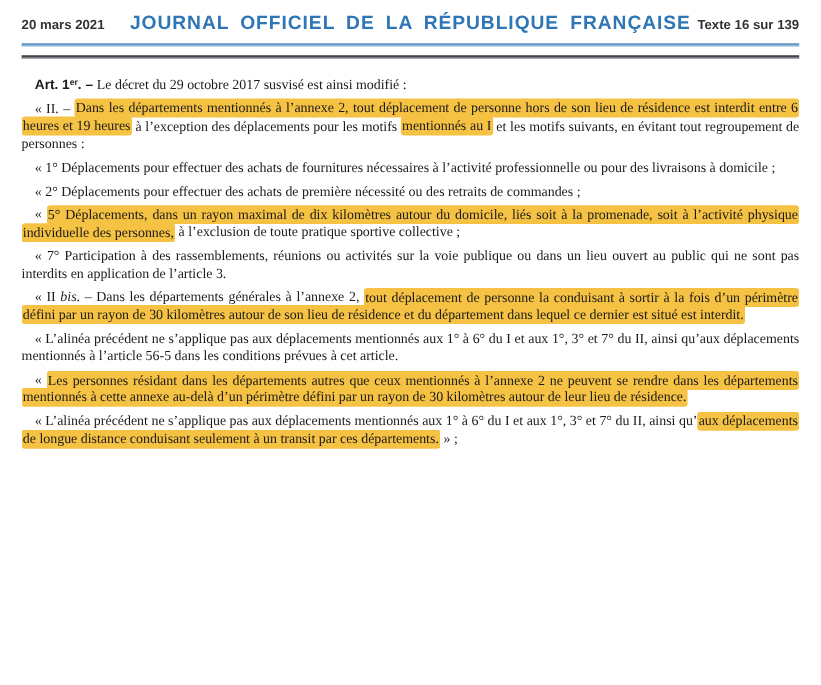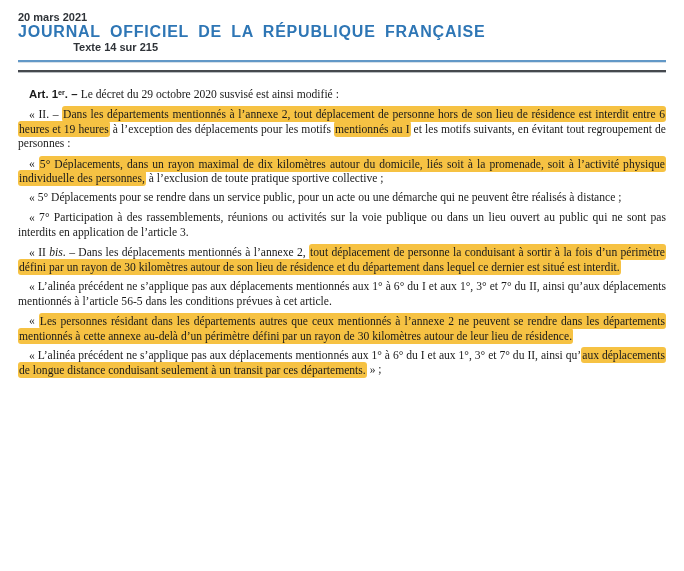--- a/index.html
+++ b/index.html
@@ -9,21 +9,21 @@
     color:#1a1a1a;
     position:relative;
   }
   .page{padding:0 18px;}
 
   
   .jo-header{
     display:flex;align-items:baseline;justify-content:space-between;
     padding-top:11px;
     font-family:"Liberation Sans",sans-serif;
-    font-size:11px;color:#2f3338;flex-direction:column;
+    font-size:11px;color:#2f3338;
   }
   .jo-header .date{width:140px;font-weight:600;}
   .jo-header .journal{
     flex:1;text-align:center;
     color:var(--journal-blue,#2e76b5);
     font-weight:700;font-size:16px;
     letter-spacing:0.8px;word-spacing:4px;
     white-space:nowrap;
   }
   .jo-header .textref{width:140px;text-align:right;font-weight:600;}
@@ -66,33 +66,34 @@
   .sup{font-size:0.62em;vertical-align:0.45em;}
 </style>
 </head>
 <body>
 
 <div class="page">
 
   <div class="jo-header">
     <div class="date">20 mars 2021</div>
     <div class="journal">JOURNAL OFFICIEL DE LA RÉPUBLIQUE FRANÇAISE</div>
-    <div class="textref"><span>Texte</span> <span class="num">14</span> <span>sur</span> <span class="num">215</span></div>
+    <div class="textref"><span>Texte</span> <span class="num">16</span> <span>sur</span> <span class="num">139</span></div>
   </div>
 
   <div class="rule-blue"></div>
 
 
   <div class="rule-gray"></div>
 
   <div class="decree-body">
-      <p class="para"><span class="b">Art. 1</span><span class="b sup">er</span><span class="b">. – </span><span class="">Le décret du 29 octobre 2020 susvisé est ainsi modifié :</span></p>
+      <p class="para"><span class="b">Art. 1</span><span class="b sup">er</span><span class="b">. – </span><span class="">Le décret du 29 octobre 2017 susvisé est ainsi modifié :</span></p>
       <p class="para"><span class="">« II. – </span><span class="hl">Dans les départements mentionnés à l’annexe 2, tout déplacement de personne hors de son lieu de résidence est interdit entre 6 heures et 19 heures</span><span class=""> à l’exception des déplacements pour les motifs </span><span class="hl">mentionnés au I</span><span class=""> et les motifs suivants, en évitant tout regroupement de personnes :</span></p>
+      <p class="para"><span class="">« 1° Déplacements pour effectuer des achats de fournitures nécessaires à l’activité professionnelle ou pour des livraisons à domicile ;</span></p>
+      <p class="para"><span class="">« 2° Déplacements pour effectuer des achats de première nécessité ou des retraits de commandes ;</span></p>
       <p class="para"><span class="">« </span><span class="hl">5° Déplacements, dans un rayon maximal de dix kilomètres autour du domicile, liés soit à la promenade, soit à l’activité physique individuelle des personnes,</span><span class=""> à l’exclusion de toute pratique sportive collective ;</span></p>
-      <p class="para"><span class="">« 5° Déplacements pour se rendre dans un service public, pour un acte ou une démarche qui ne peuvent être réalisés à distance ;</span></p>
       <p class="para"><span class="">« 7° Participation à des rassemblements, réunions ou activités sur la voie publique ou dans un lieu ouvert au public qui ne sont pas interdits en application de l’article 3.</span></p>
-      <p class="para"><span class="">« II </span><span class="i">bis</span><span class="">. – Dans les déplacements mentionnés à l’annexe 2, </span><span class="hl">tout déplacement de personne la conduisant à sortir à la fois d’un périmètre défini par un rayon de 30 kilomètres autour de son lieu de résidence et du département dans lequel ce dernier est situé est interdit.</span></p>
+      <p class="para"><span class="">« II </span><span class="i">bis</span><span class="">. – Dans les départements générales à l’annexe 2, </span><span class="hl">tout déplacement de personne la conduisant à sortir à la fois d’un périmètre défini par un rayon de 30 kilomètres autour de son lieu de résidence et du département dans lequel ce dernier est situé est interdit.</span></p>
       <p class="para"><span class="">« L’alinéa précédent ne s’applique pas aux déplacements mentionnés aux 1° à 6° du I et aux 1°, 3° et 7° du II, ainsi qu’aux déplacements mentionnés à l’article 56-5 dans les conditions prévues à cet article.</span></p>
       <p class="para"><span class="">« </span><span class="hl">Les personnes résidant dans les départements autres que ceux mentionnés à l’annexe 2 ne peuvent se rendre dans les départements mentionnés à cette annexe au-delà d’un périmètre défini par un rayon de 30 kilomètres autour de leur lieu de résidence.</span></p>
       <p class="para"><span class="">« L’alinéa précédent ne s’applique pas aux déplacements mentionnés aux 1° à 6° du I et aux 1°, 3° et 7° du II, ainsi qu’</span><span class="hl">aux déplacements de longue distance conduisant seulement à un transit par ces départements.</span><span class=""> » ;</span></p>
     </div>
 
 </div>
 
 </body></html>

